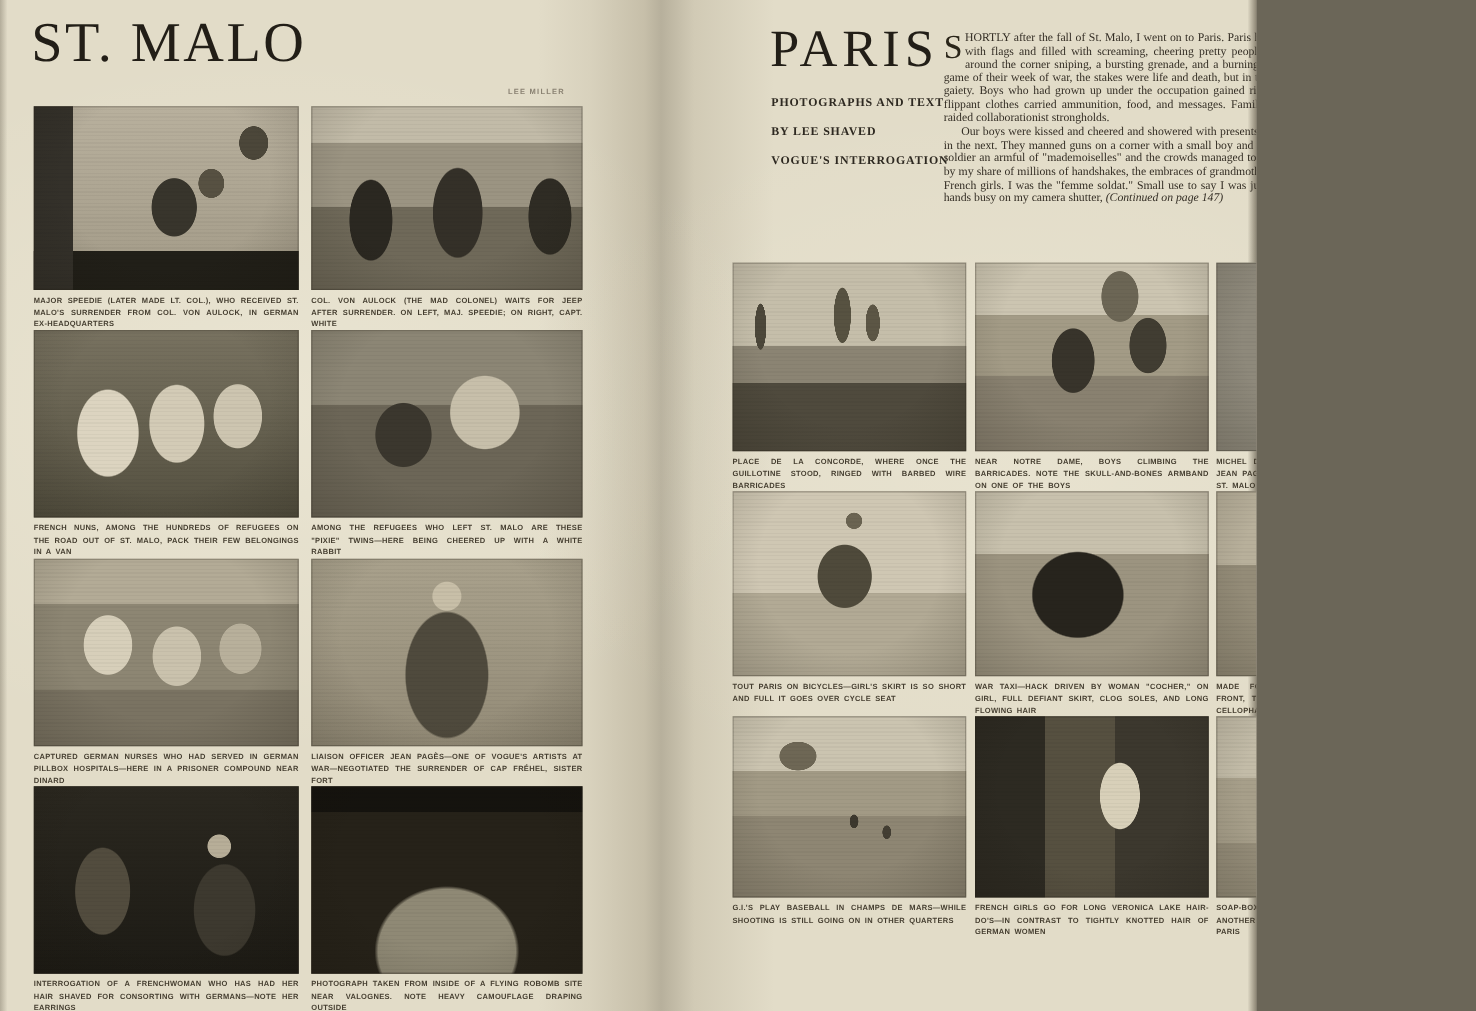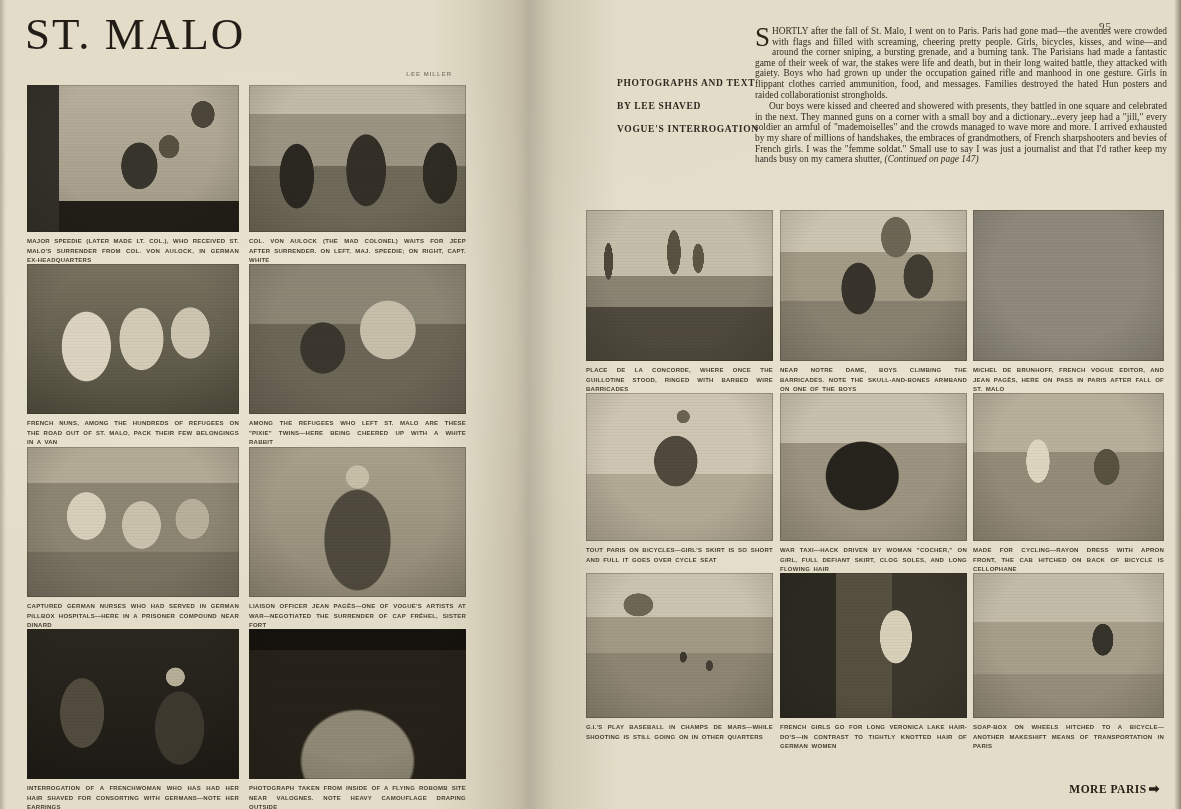--- a/index.html
+++ b/index.html
@@ -1,17 +1,17 @@
 <!DOCTYPE html>
 <html><head>
 <meta charset="utf-8">
 <style>
   html,body{margin:0;padding:0;background:#6b6658;}
   .spread{
-    position:relative;width:1181px;height:809px;overflow:hidden;
+    position:relative;width:1005px;height:809px;overflow:hidden;
     background:
       radial-gradient(ellipse 60% 50% at 22% 40%, rgba(255,252,238,.25), transparent 70%),
       radial-gradient(ellipse 60% 50% at 80% 45%, rgba(255,252,238,.2), transparent 70%),
       #e2dcc8;
     font-family:"Liberation Serif", serif;color:#2d2820;
   }
   .gutter{
     position:absolute;left:430px;top:0;width:190px;height:809px;pointer-events:none;
     background:linear-gradient(90deg, transparent 0%, rgba(88,74,46,.07) 22%,
       rgba(88,74,46,.2) 45%, rgba(60,50,30,.26) 52%, rgba(88,74,46,.12) 66%, transparent 100%);
@@ -174,20 +174,21 @@
   </figure>
   <figure class="cell" style="left:27px;top:629px;width:212px;">
     <div class="ph ph-l7" style="height:150px;"></div>
     <figcaption>INTERROGATION OF A FRENCHWOMAN WHO HAS HAD HER HAIR SHAVED FOR CONSORTING WITH GERMANS—NOTE HER EARRINGS</figcaption>
   </figure>
   <figure class="cell" style="left:249px;top:629px;width:217px;">
     <div class="ph ph-l8" style="height:150px;"></div>
     <figcaption>PHOTOGRAPH TAKEN FROM INSIDE OF A FLYING ROBOMB SITE NEAR VALOGNES. NOTE HEAVY CAMOUFLAGE DRAPING OUTSIDE</figcaption>
   </figure>
 
+  <h1 class="title" id="title-paris">PARIS</h1>
   <div class="pagenum">95</div>
   <div class="byline">
     <div>PHOTOGRAPHS AND TEXT</div>
     <div>BY LEE SHAVED</div>
     <div>VOGUE'S INTERROGATION</div>
   </div>
 
   <div class="article">
     <p><span class="dropcap">S</span><span>HORTLY after the fall of St. Malo, I went on to Paris. Paris had gone mad—the avenues were crowded with flags and filled with screaming, cheering pretty people. Girls, bicycles, kisses, and wine—and around the corner sniping, a bursting grenade, and a burning tank. The Parisians had made a fantastic game of their week of war, the stakes were life and death, but in their long waited battle, they attacked with gaiety. Boys who had grown up under the occupation gained rifle and manhood in one gesture. Girls in flippant clothes carried ammunition, food, and messages. Families destroyed the hated Hun posters and raided collaborationist strongholds.</span></p>
     <p><span>Our boys were kissed and cheered and showered with presents, they battled in one square and celebrated in the next. They manned guns on a corner with a small boy and a dictionary...every jeep had a "jill," every soldier an armful of "mademoiselles" and the crowds managed to wave more and more. I arrived exhausted by my share of millions of handshakes, the embraces of grandmothers, of French sharpshooters and bevies of French girls. I was the "femme soldat." Small use to say I was just a journalist and that I'd rather keep my hands busy on my camera shutter, </span><span class="continued">(Continued on page 147)</span></p>

